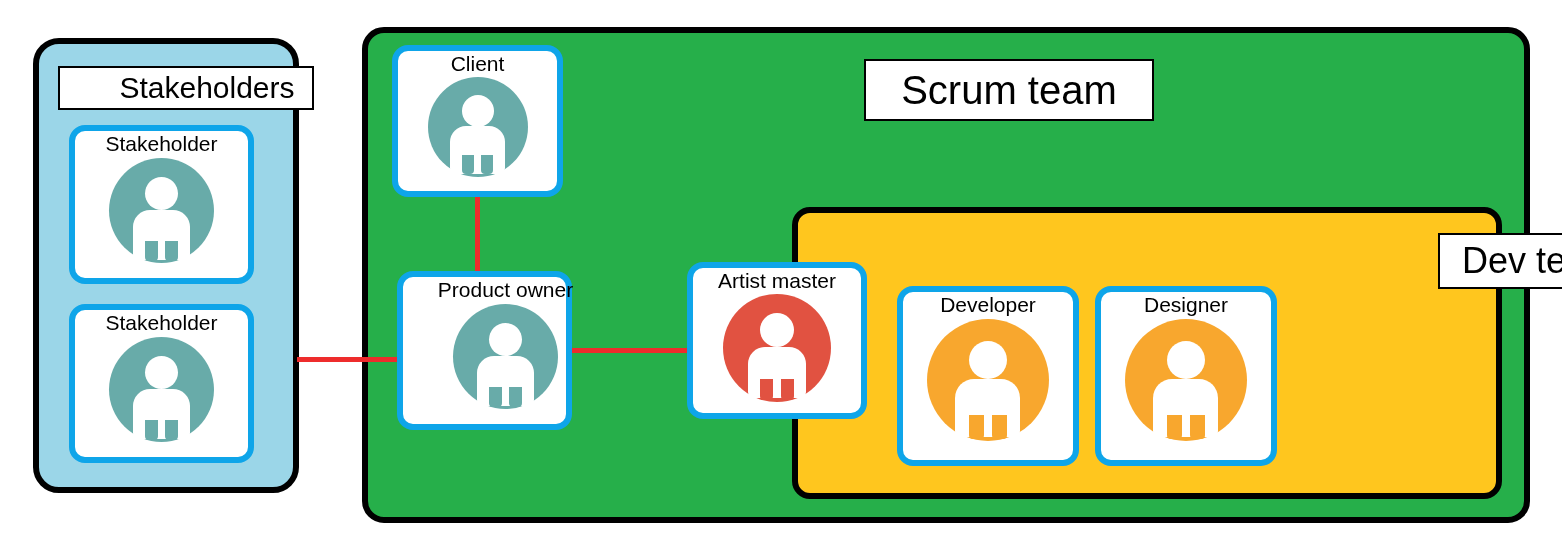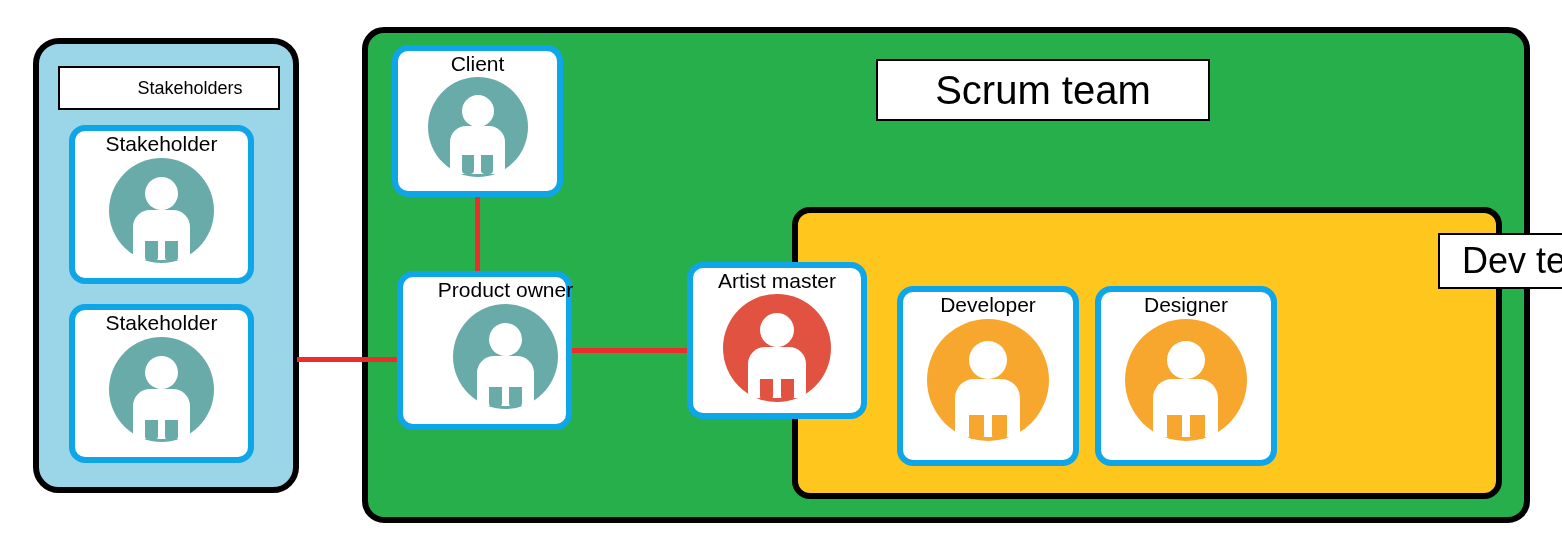--- a/index.html
+++ b/index.html
@@ -64,29 +64,29 @@
     color: #000000;
     display: flex;
     align-items: center;
     justify-content: center;
     white-space: nowrap;
     line-height: 1;
   }
   .title-stakeholders {
     left: 19px;
     top: 22px;
-    width: 222px;
+    width: 256px;
     height: 44px;
-    font-size: 18px;
+    font-size: 30px;
     padding-left: 42px;
   }
   .title-scrum {
-    left: 508px;
+    left: 496px;
     top: 26px;
-    width: 334px;
+    width: 290px;
     height: 62px;
     font-size: 40px;
     z-index: 4;
   }
   .title-dev {
     left: 640px;
     top: 20px;
     width: 202px;
     height: 56px;
     font-size: 36px;

